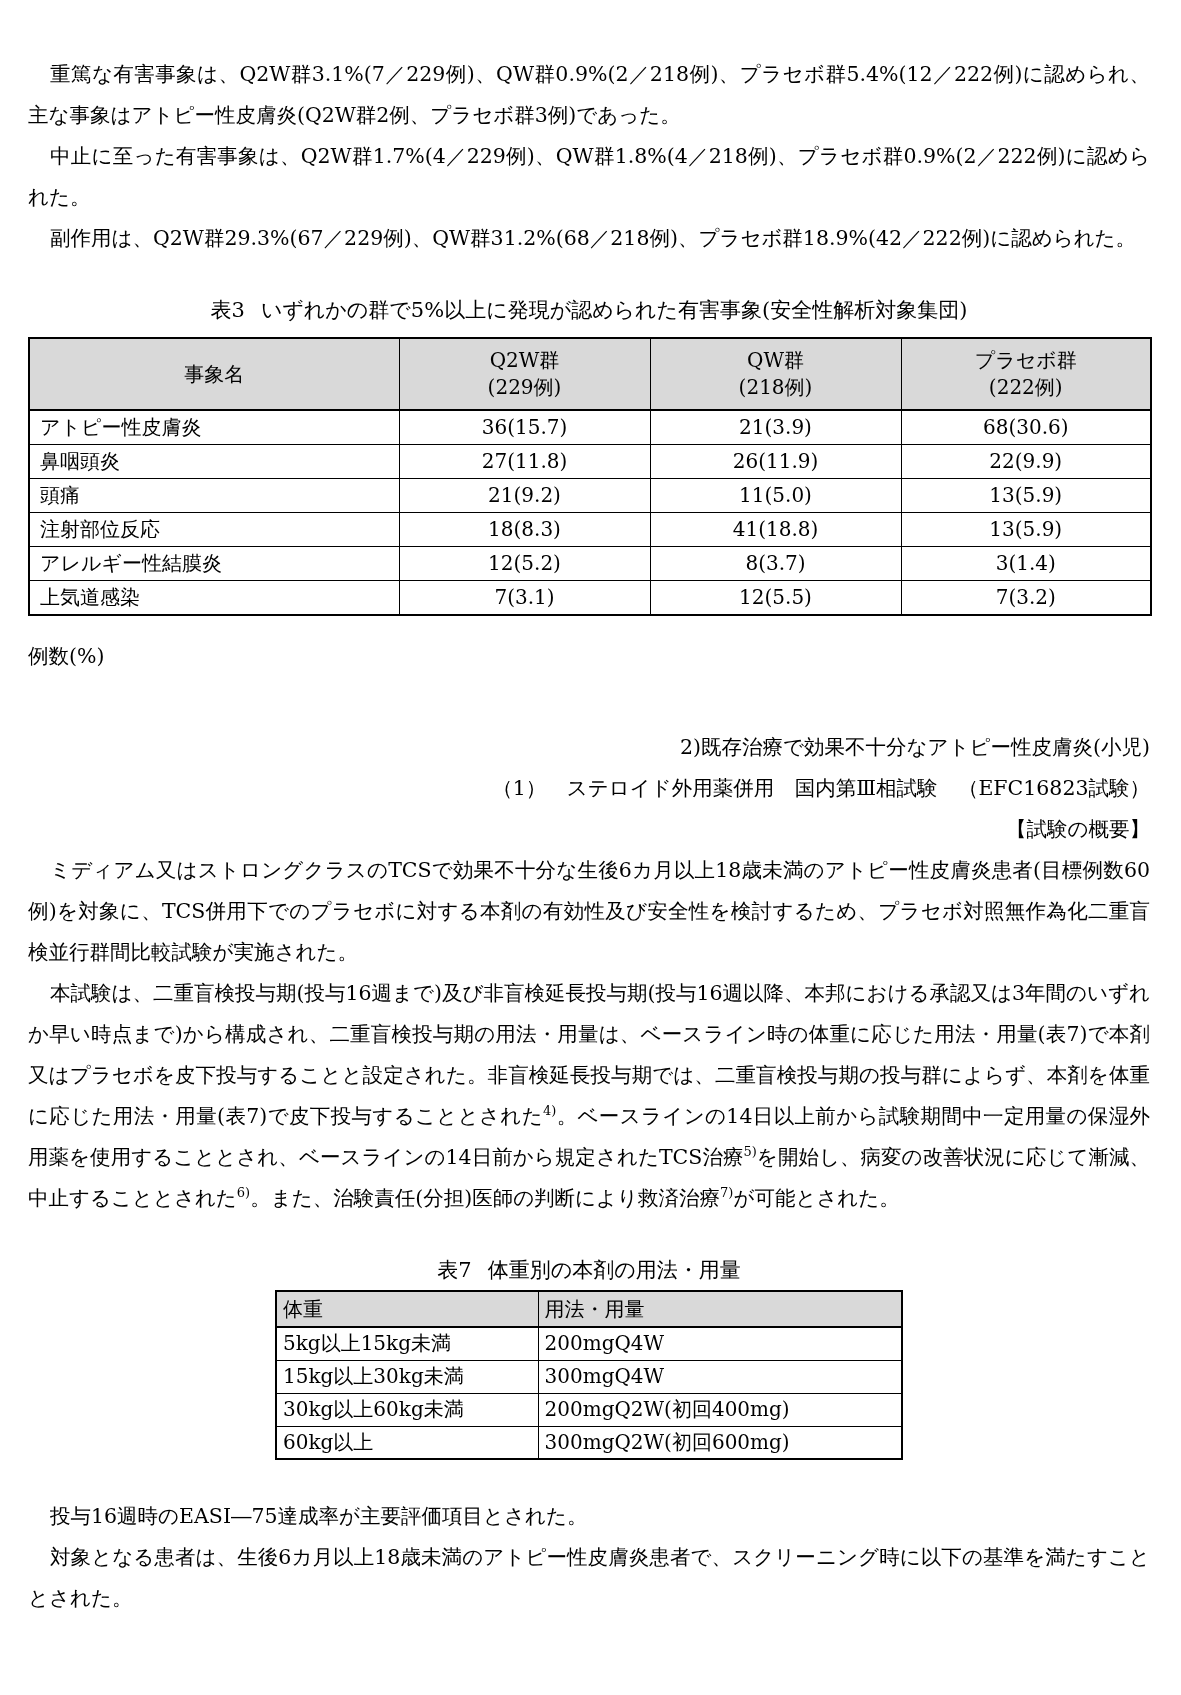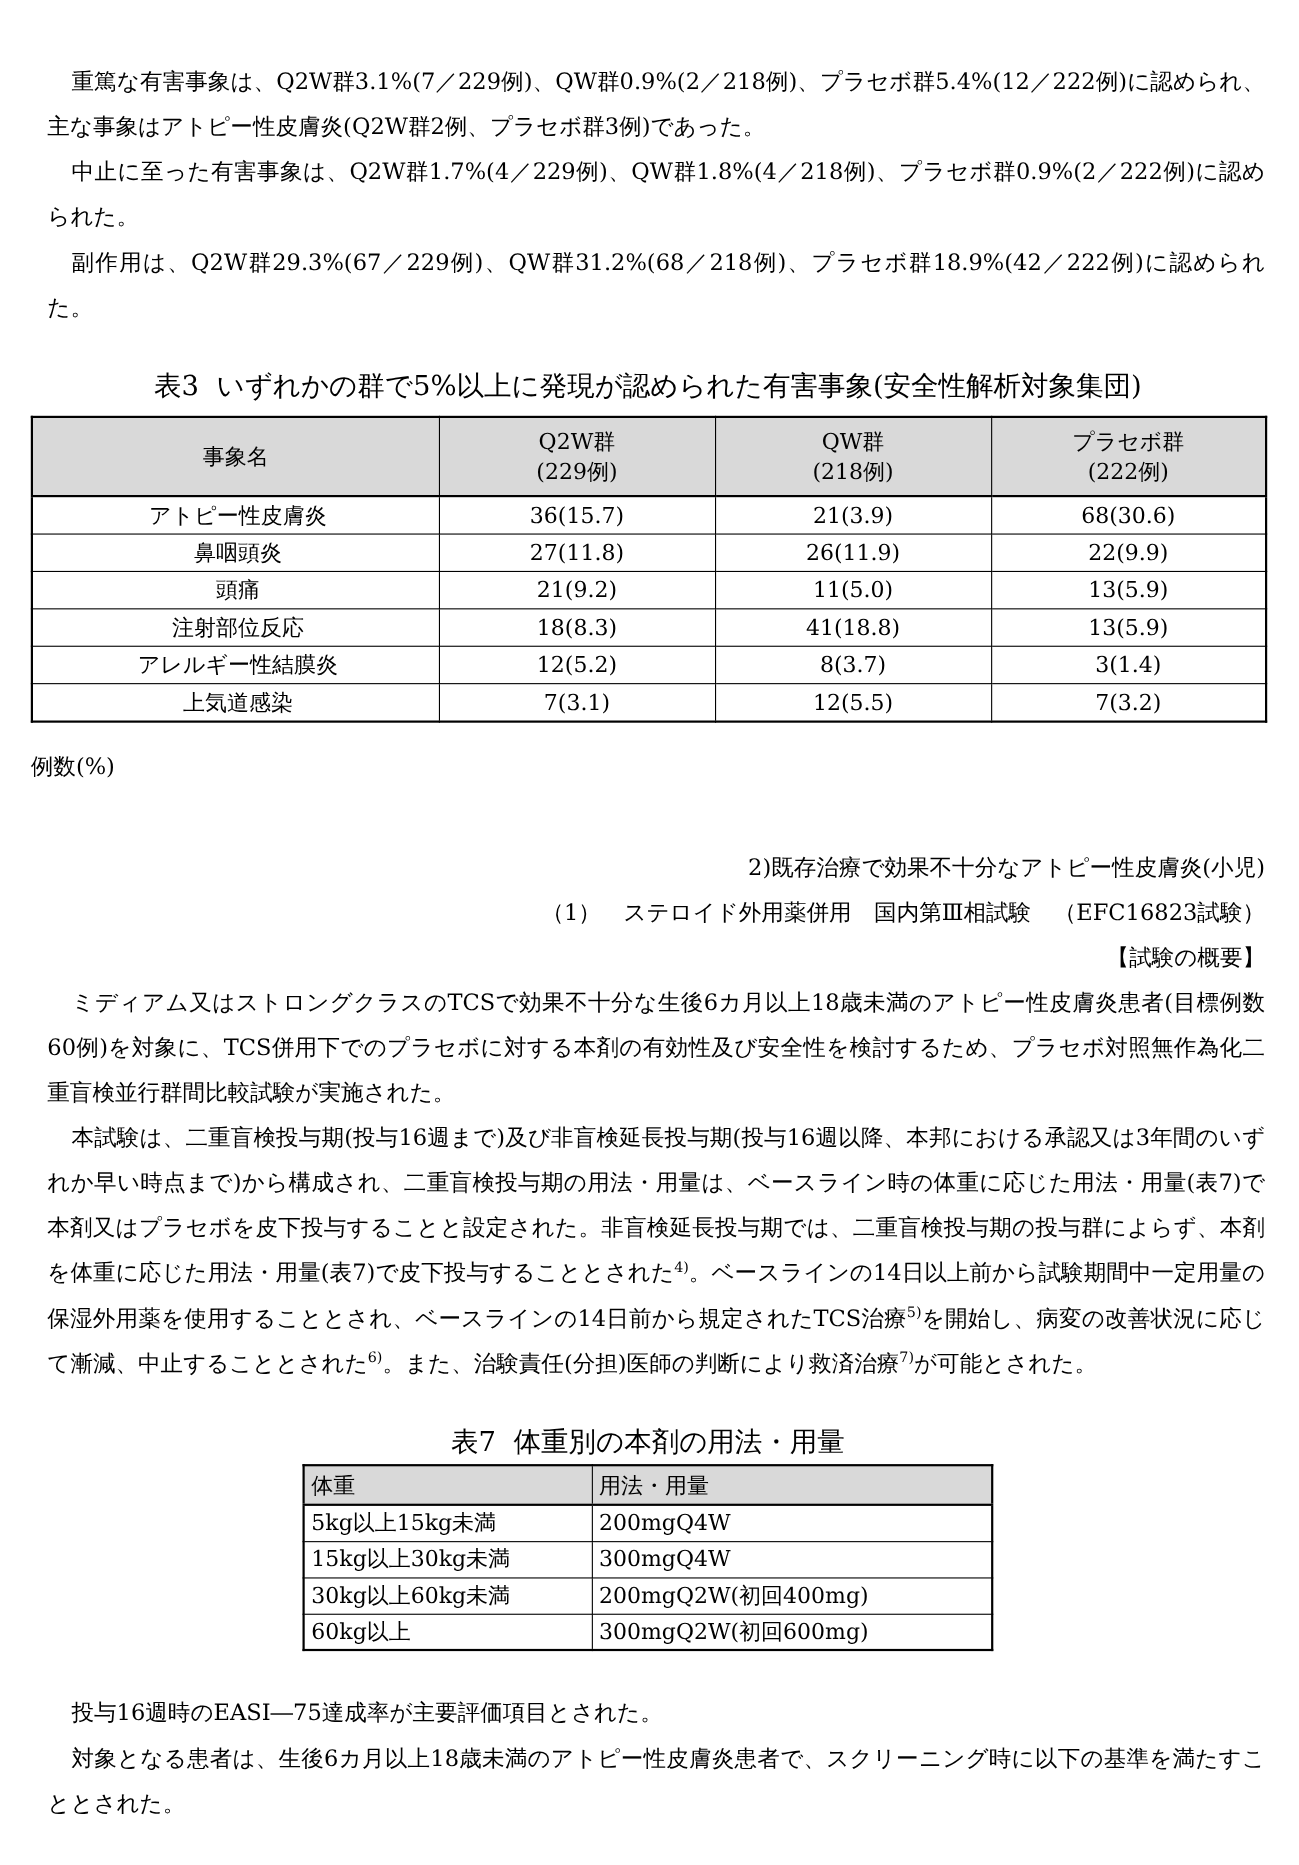--- a/index.html
+++ b/index.html
@@ -31,34 +31,34 @@
 
   
   .para {
     font-size: 20.5px;
     line-height: 41px;
     text-align: justify;
     text-justify: inter-ideograph;
     letter-spacing: 0px;
     margin: 0;
   }
-  .para.indent { text-indent: 22px; margin-left: 15px; }
+  .para.indent { text-indent: 22px; }
   .tight { text-align: right; }
   .spacer-md { height: 36px; }
   .spacer-lg { height: 54px; }
 
   .sup {
     font-size: 13px;
     vertical-align: super;
     line-height: 0;
   }
 
   
   .tbl-caption {
-    font-size: 25px;
+    font-size: 21px;
     line-height: 30px;
     text-align: center;
     margin: 0 0 5px 0;
   }
   .tbl-caption .gap { display: inline-block; width: 16px; }
 
   
   table {
     border-collapse: collapse;
     font-size: 20px;
@@ -81,21 +81,21 @@
   }
   table.ae-table thead th {
     background: #d9d9d9;
     font-weight: normal;
     border-bottom: 2.5px solid #000;
     height: 72px;
   }
   table.ae-table thead th .l1 { display: block; }
   table.ae-table thead th .l2 { display: block; }
   table.ae-table td.ev-name {
-    text-align: center;
+    text-align: left;
     padding-left: 10px;
   }
 
   .note {
     font-size: 20.5px;
     line-height: 34px;
     margin: 23px 0 0 0;
   }
 
   

